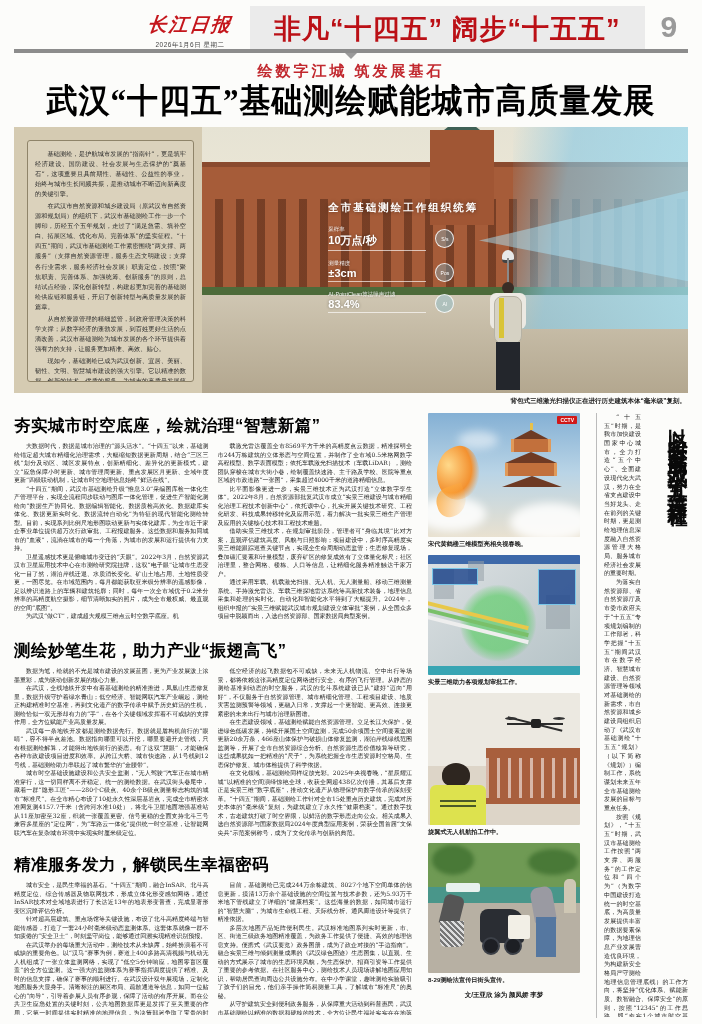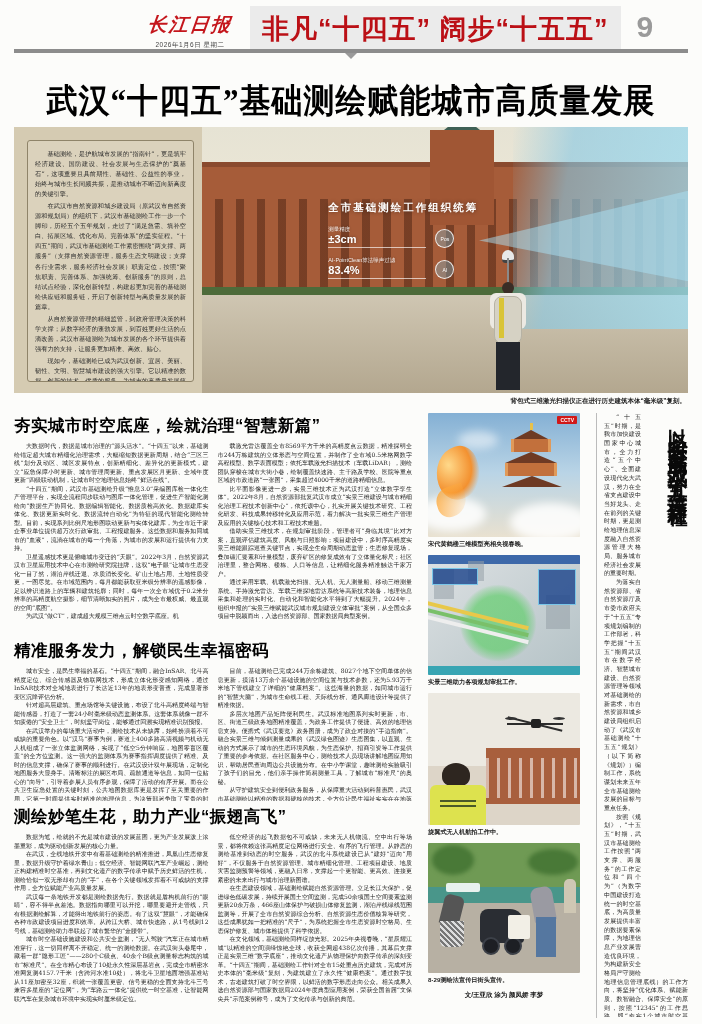--- a/index.html
+++ b/index.html
@@ -5,21 +5,21 @@
   html,body{margin:0;padding:0;background:#e8e8e4;}
   .page{position:relative;width:702px;height:1024px;margin:0 auto;background:#fcfcfa;
         font-family:"Liberation Sans",sans-serif;overflow:hidden;color:#1c1c1c;}
 
   
   .masthead{position:absolute;top:6px;left:138px;display:flex;align-items:flex-start;}
   .logo-block{width:104px;text-align:center;padding-top:6px;}
   .paper-logo{color:#c4161c;font-weight:bold;font-size:19px;font-style:italic;
               font-family:"DejaVu Serif",serif;letter-spacing:2px;transform:skewX(-6deg);display:inline-block;}
   .paper-date{font-size:6.5px;color:#444;margin-top:3px;letter-spacing:.5px;}
-  .banner{background:#ebebeb;margin-left:8px;padding:5px 12px 6px;}
+  .banner{background:#ebebeb;margin-left:8px;padding:5px 24px 6px;}
   .banner-text{color:#bb1016;font-size:27px;font-weight:900;letter-spacing:1px;white-space:nowrap;}
   .page-num{color:#9a9a9a;font-size:30px;font-weight:bold;margin-left:16px;line-height:1;padding-top:6px;}
   .rule{position:absolute;top:49px;left:14px;right:14px;height:4px;background:#8c8c8c;}
   .rule-tri{position:absolute;top:53px;left:50%;transform:translateX(-50%);width:0;height:0;
             border-left:6px solid transparent;border-right:6px solid transparent;border-top:6px solid #9a9a9a;}
 
   
   .kicker{position:absolute;top:62px;left:0;right:0;text-align:center;color:#c1272d;
           font-size:15px;font-weight:bold;letter-spacing:3px;}
   .main-title{position:absolute;top:80px;left:0;right:0;text-align:center;color:#000;
@@ -178,20 +178,21 @@
       <div class="paper-date">2026年1月6日 星期二</div>
     </div>
     <div class="banner">
       <span class="banner-text">非凡“十四五” 阔步“十五五”</span>
     </div>
     <div class="page-num">9</div>
   </div>
   <div class="rule"></div>
   <div class="rule-tri"></div>
 
+  <div class="kicker">绘数字江城 筑发展基石</div>
   <div class="main-title">武汉“十四五”基础测绘赋能城市高质量发展</div>
 
   <div class="hero">
     <div class="intro-panel">
       <div class="intro-box">
           <p>基础测绘，是护航城市发展的“指南针”，更是筑牢经济建设、国防建设、社会发展与生态保护的“奠基石”，这项重要且具前期性、基础性、公益性的事业，始终与城市生长同频共振，是推动城市不断迈向新高度的关键引擎。</p>
           <p>在武汉市自然资源和城乡建设局（原武汉市自然资源和规划局）的组织下，武汉市基础测绘工作一步一个脚印，历经五个五年规划，走过了“满足急需、填补空白、拓展区域、优化布局、完善体系”的坚实征程。“十四五”期间，武汉市基础测绘工作紧密围绕“两支撑、两服务”（支撑自然资源管理，服务生态文明建设；支撑各行业需求，服务经济社会发展）职责定位，按照“聚焦职责、完善体系、加强统筹、创新服务”的原则，总结试点经验，深化创新转型，构建起更加完善的基础测绘供应链和服务链，开启了创新转型与高质量发展的新篇章。</p>
           <p>从自然资源管理的精细监管，到政府管理决策的科学支撑；从数字经济的蓬勃发展，到百姓更好生活的点滴改善，武汉市基础测绘为城市发展的各个环节提供着强有力的支持，让服务更加精准、高效、贴心。</p>
           <p>现如今，基础测绘已成为武汉创新、宜居、美丽、韧性、文明、智慧城市建设的强大引擎。它以精准的数据、创新的技术、优质的服务，为城市的高质量发展筑牢坚实底座。</p>
         </div>
@@ -210,20 +211,25 @@
         <div class="p-pole"></div>
         <div class="p-head"></div>
         <div class="p-shirt"></div>
         <div class="p-pack"></div>
         <div class="p-strap"></div>
         <div class="p-pants"></div>
       </div>
       <div class="overlay-block">
         <div class="ov-title">全市基础测绘工作组织统筹</div>
         <div class="stat">
+          <div class="stat-label">采样率</div>
+          <div class="stat-value">10万点/秒</div>
+          <div class="stat-badge">S/s</div>
+        </div>
+        <div class="stat">
           <div class="stat-label">测量精度</div>
           <div class="stat-value">±3cm</div>
           <div class="stat-badge">Pos</div>
         </div>
         <div class="stat">
           <div class="stat-label">AI-PointClean算法噪声过滤</div>
           <div class="stat-value">83.4%</div>
           <div class="stat-badge">AI</div>
         </div>
       </div>
@@ -245,47 +251,47 @@
             </div>
           <div class="col h1b">
               <p>载激光雷达覆盖全市8569平方千米的高精度点云数据，精准探明全市244万栋建筑的立体形态与空间位置，并制作了全市域0.5米格网数字高程模型、数字表面模型；依托车载激光扫描技术（车载LiDAR），测绘团队穿梭在城市大街小巷，绘制覆盖快速路、主干路及学校、医院等重点区域的市政道路“一张图”，采集超过4000千米的道路精细信息。</p>
               <p>比平面影像更进一步，实景三维技术正为武汉打造“立体数字孪生体”。2022年8月，自然资源部批复武汉市成立“实景三维建设与城市精细化治理工程技术创新中心”，依托该中心，扎实开展关键技术研究、工程化研发、科技成果转移转化及应用示范，着力解决一批实景三维生产管理及应用的关键核心技术和工程技术难题。</p>
               <p>借助实景三维技术，在规划审批阶段，管理者可“身临其境”比对方案，直观评估建筑高度、风貌与日照影响；项目建设中，多时序高精度实景三维能跟踪巡查关键节点，实现全生命周期动态监管；生态修复现场，叠加碳汇要素和计量模型，废弃矿区的修复成效有了立体量化标尺；社区治理里，整合网格、楼栋、人口等信息，让精细化服务精准触达千家万户。</p>
               <p>通过采用车载、机载激光扫描、无人机、无人测量船、移动三维测量系统、手持激光雷达、车载三维探地雷达系统等高新技术装备，地理信息采集和处理的实时化、自动化和智能化水平得到了大幅提升。2024年，组织申报的“实景三维赋能武汉城市规划建设立体审批”案例，从全国众多项目中脱颖而出，入选自然资源部、国家数据局典型案例。</p>
             </div>
         </div>
       </div>
       <div class="section">
-        <div class="sec-title">精准服务发力，解锁民生幸福密码</div>
-        <div class="cols">
-          <div class="col h3b">
-              <p>城市安全，是民生幸福的基石。“十四五”期间，融合InSAR、北斗高精度定位、综合传感器及物联网技术，形成立体化形变感知网络，通过InSAR技术对全域地表进行了长达近13年的地表形变普查，完成显著形变区沉降评估分析。</p>
-              <p>针对超高层建筑、重点场馆等关键设施，布设了北斗高精度终端与智能传感器，打造了一套24小时毫米级动态监测体系。这套体系就像一群不知疲倦的“安全卫士”，时刻坚守岗位，能够通过回溯实现精准识别预报。</p>
-              <p>在武汉举办的每场重大活动中，测绘技术从未缺席，始终扮演着不可或缺的重要角色。以“汉马”赛事为例，赛道上400多路高清视频与机动无人机组成了一张立体监测网络，实现了“低空5分钟响应，地图零盲区覆盖”的全方位监测。这一强大的监测体系为赛事指挥调度提供了精准、及时的信息支撑，确保了赛事的顺利进行。在武汉设计双年展现场，定制化地图服务大显身手。清晰标注的展区布局、疏散通道等信息，如同一位贴心的“向导”，引导着参展人员有序参观，保障了活动的有序开展。而在公共卫生应急处置的关键时刻，公共地图数据库更是发挥了至关重要的作用，它第一时间提供实时精准的地理信息，为决策部署争取了宝贵的时间。</p>
-            </div>
-          <div class="col h3b">
-              <p>目前，基础测绘已完成244万余栋建筑、8027个地下空间单体的信息更新，摸清13万余个基础设施的空间位置与技术参数，还为5.93万千米地下管线建立了详细的“健康档案”。这些海量的数据，如同城市运行的“智慧大脑”，为城市生命线工程、天际线分析、通风廊道设计等提供了精准依据。</p>
-              <p>多层次地图产品矩阵便利民生。武汉标准地图系列实时更新，市、区、街道三级政务地图精准覆盖，为政务工作提供了便捷、高效的地理信息支持。便携式《武汉要览》政务图册，成为了政企对接的“手边指南”。融合实景三维与倾斜测量成果的《武汉绿色图迹》生态图集，以直观、生动的方式展示了城市的生态环境风貌，为生态保护、招商引资等工作提供了重要的参考依据。在社区服务中心，测绘技术人员现场讲解地图应用知识，帮助居民查询周边公共设施分布。在中小学课堂，趣味测绘实验吸引了孩子们的目光，他们亲手操作简易测量工具，了解城市“标准尺”的奥秘。</p>
-              <p>从守护建筑安全到便利政务服务，从保障重大活动到科普惠民，武汉市基础测绘以精准的数据和硬核的技术，全方位让民生福祉实实在在地落地生根，让城市承载各类活动的能力也在不断提升，绽放出璀璨光彩。</p>
-            </div>
-        </div>
-      </div>
-      <div class="section">
         <div class="sec-title">测绘妙笔生花，助力产业“振翅高飞”</div>
         <div class="cols">
           <div class="col h2b">
               <p>数据为笔，绘就的不光是城市建设的发展蓝图，更为产业发展泼上浓墨重彩，成为驱动创新发展的核心力量。</p>
               <p>在武汉，全线地铁开发中有着基础测绘的精准推进，凤凰山生态修复里，数据升级守护着绿水青山；低空经济、智能网联汽车产业崛起，测绘正构建精准时空基准，再到文化遗产的数字传承中赋予历史鲜活的生机，测绘恰似一双无形却有力的“手”，在各个关键领域发挥着不可或缺的支撑作用，全方位赋能产业高质量发展。</p>
               <p>武汉每一条地铁开发都是测绘数据先行。数据就是盾构机前行的“眼睛”，容不得半点差池。数据指向哪里可以开挖，哪里要避开走管线，只有根据测绘解算，才能得出地铁前行的姿态。有了这双“慧眼”，才能确保各种市政建设项目进度和效率。从跨江大桥、城市快速路，从1号线到12号线，基础测绘助力串联起了城市繁华的“金腰带”。</p>
               <p>城市时空基础设施建设和公共安全监测，“无人驾驶”汽车正在城市精准穿行，这一切同样离不开稳定、统一的测绘数据。在武汉街头巷尾中，藏着一群“隐形工匠”——280个C级点、40余个B级点测量标志构筑的城市“标准尺”。在全市精心布设了10处永久性深层基岩点，完成全市精密水准网复测4157.7千米（含跨河水准10处），将北斗卫星地面增强基准站从11座加密至32座，织就一张覆盖更密、信号更稳的全面支持北斗三号兼容多星座的“定位网”，为“车路云一体化”提供统一时空基准，让智能网联汽车在复杂城市环境中实现实时厘米级定位。</p>
             </div>
           <div class="col h2b">
               <p>低空经济的起飞数据包不可或缺，未来无人机物流、空中出行等场景，都将依赖这张高精度定位网络进行安全、有序的飞行管理。从静态的测绘基准到动态的时空服务，武汉的北斗系统建设已从“建好”迈向“用好”，不仅服务于自然资源管理、城市精细化管理、工程项目建设、地质灾害监测预警等领域，更融入日常，支撑起一个更智能、更高效、连接更紧密的未来出行与城市治理新图谱。</p>
               <p>在生态建设领域，基础测绘赋能自然资源管理。立足长江大保护，促进绿色低碳发展，持续开展国土空间监测，完成50余项国土空间要素监测更新20余万条，466座山体保护与破损山体修复监测，湖泊岸线绿线范围监测等，开展了全市自然资源综合分析、自然资源生态价值核算等研究，这些成果犹如一把精准的“尺子”，为系统把握全市生态资源时空格局、生态保护修复、城市体检提供了科学依据。</p>
               <p>在文化领域，基础测绘同样绽放光彩。2025年央视春晚，“星辰耀江城”以精准的空间演绎惊艳全球，收获全网超438亿次传播，其幕后支撑正是实景三维“数字底座”，推动文化遗产从物理保护向数字传承的深刻变革。“十四五”期间，基础测绘工作针对全市15处重点历史建筑，完成对历史本体的“毫米级”复刻，为建筑建立了永久性“健康档案”。通过数字技术，古老建筑打破了时空界限，以鲜活的数字形态走向公众。相关成果入选自然资源部与国家数据局2024年度典型应用案例，荣获全国首届“文保尖兵”示范案例称号，成为了文化传承与创新的典范。</p>
+            </div>
+        </div>
+      </div>
+      <div class="section">
+        <div class="sec-title">精准服务发力，解锁民生幸福密码</div>
+        <div class="cols">
+          <div class="col h3b">
+              <p>城市安全，是民生幸福的基石。“十四五”期间，融合InSAR、北斗高精度定位、综合传感器及物联网技术，形成立体化形变感知网络，通过InSAR技术对全域地表进行了长达近13年的地表形变普查，完成显著形变区沉降评估分析。</p>
+              <p>针对超高层建筑、重点场馆等关键设施，布设了北斗高精度终端与智能传感器，打造了一套24小时毫米级动态监测体系。这套体系就像一群不知疲倦的“安全卫士”，时刻坚守岗位，能够通过回溯实现精准识别预报。</p>
+              <p>在武汉举办的每场重大活动中，测绘技术从未缺席，始终扮演着不可或缺的重要角色。以“汉马”赛事为例，赛道上400多路高清视频与机动无人机组成了一张立体监测网络，实现了“低空5分钟响应，地图零盲区覆盖”的全方位监测。这一强大的监测体系为赛事指挥调度提供了精准、及时的信息支撑，确保了赛事的顺利进行。在武汉设计双年展现场，定制化地图服务大显身手。清晰标注的展区布局、疏散通道等信息，如同一位贴心的“向导”，引导着参展人员有序参观，保障了活动的有序开展。而在公共卫生应急处置的关键时刻，公共地图数据库更是发挥了至关重要的作用，它第一时间提供实时精准的地理信息，为决策部署争取了宝贵的时间。</p>
+            </div>
+          <div class="col h3b">
+              <p>目前，基础测绘已完成244万余栋建筑、8027个地下空间单体的信息更新，摸清13万余个基础设施的空间位置与技术参数，还为5.93万千米地下管线建立了详细的“健康档案”。这些海量的数据，如同城市运行的“智慧大脑”，为城市生命线工程、天际线分析、通风廊道设计等提供了精准依据。</p>
+              <p>多层次地图产品矩阵便利民生。武汉标准地图系列实时更新，市、区、街道三级政务地图精准覆盖，为政务工作提供了便捷、高效的地理信息支持。便携式《武汉要览》政务图册，成为了政企对接的“手边指南”。融合实景三维与倾斜测量成果的《武汉绿色图迹》生态图集，以直观、生动的方式展示了城市的生态环境风貌，为生态保护、招商引资等工作提供了重要的参考依据。在社区服务中心，测绘技术人员现场讲解地图应用知识，帮助居民查询周边公共设施分布。在中小学课堂，趣味测绘实验吸引了孩子们的目光，他们亲手操作简易测量工具，了解城市“标准尺”的奥秘。</p>
+              <p>从守护建筑安全到便利政务服务，从保障重大活动到科普惠民，武汉市基础测绘以精准的数据和硬核的技术，全方位让民生福祉实实在在地落地生根，让城市承载各类活动的能力也在不断提升，绽放出璀璨光彩。</p>
             </div>
         </div>
       </div>
     </div>
 
     <div class="mid-col">
       <div class="photo ph1">
         <div class="cloud c1"></div>
         <div class="cloud c2"></div>
         <div class="cloud c3"></div>

